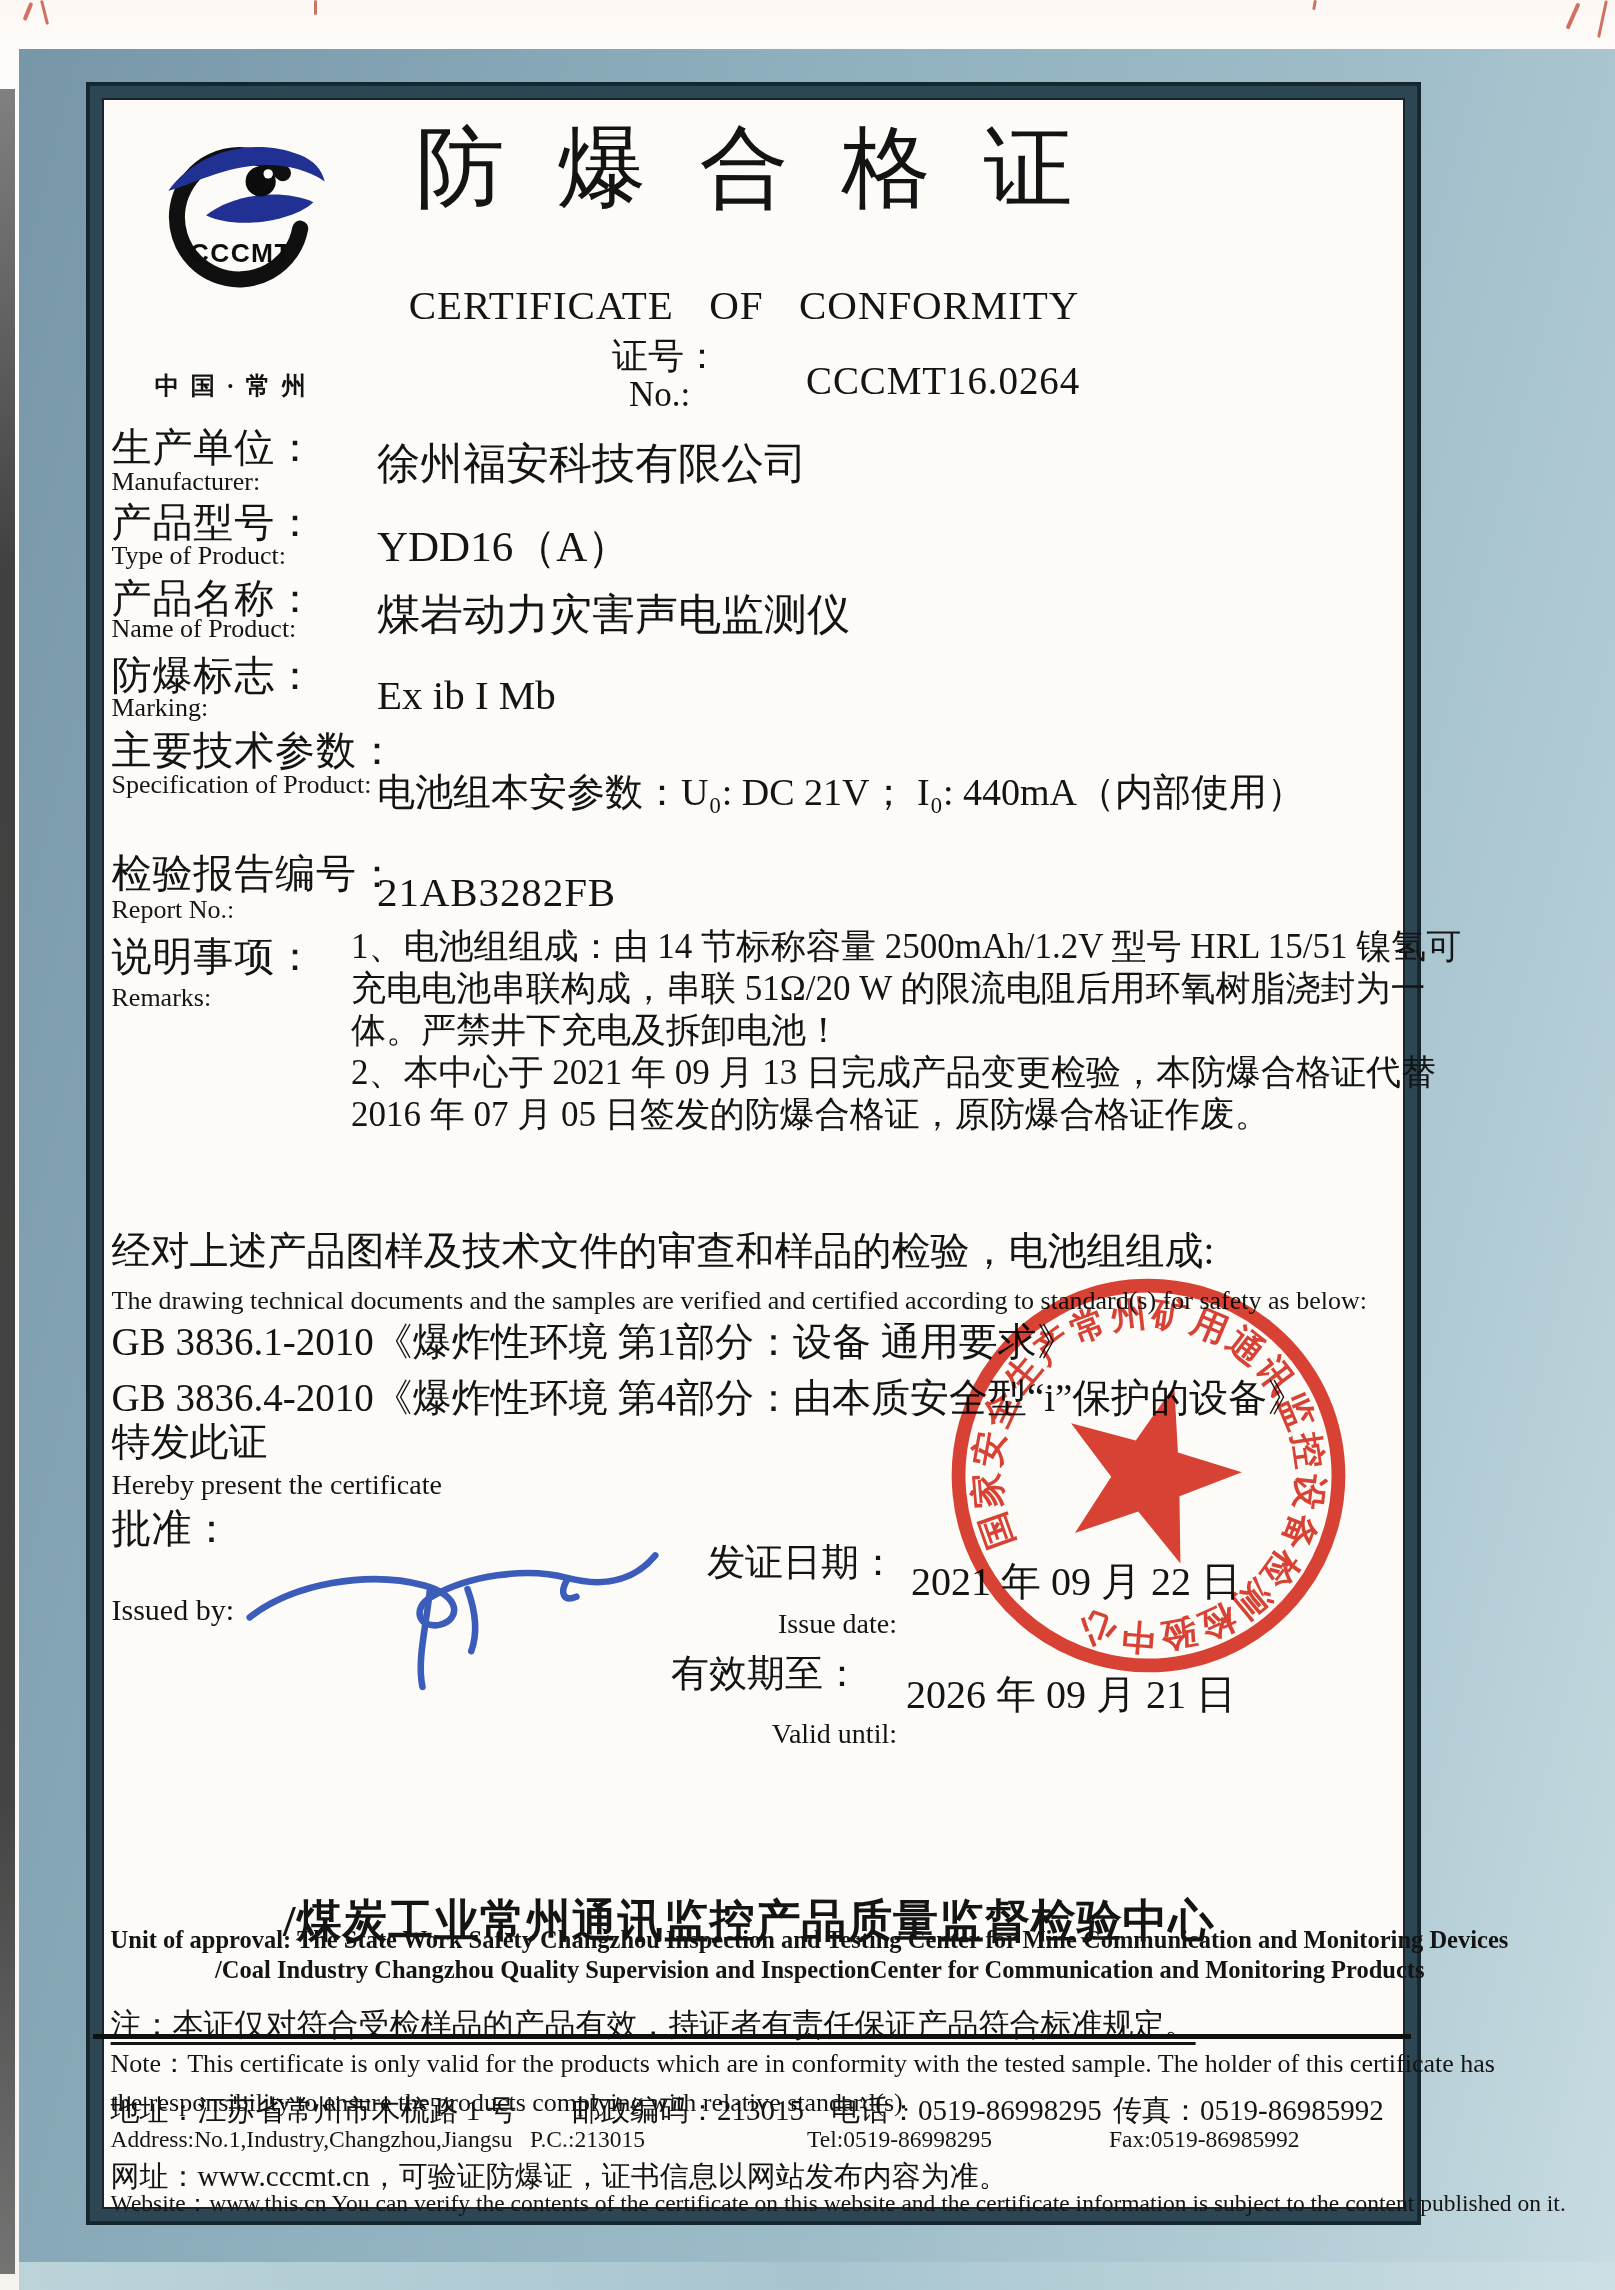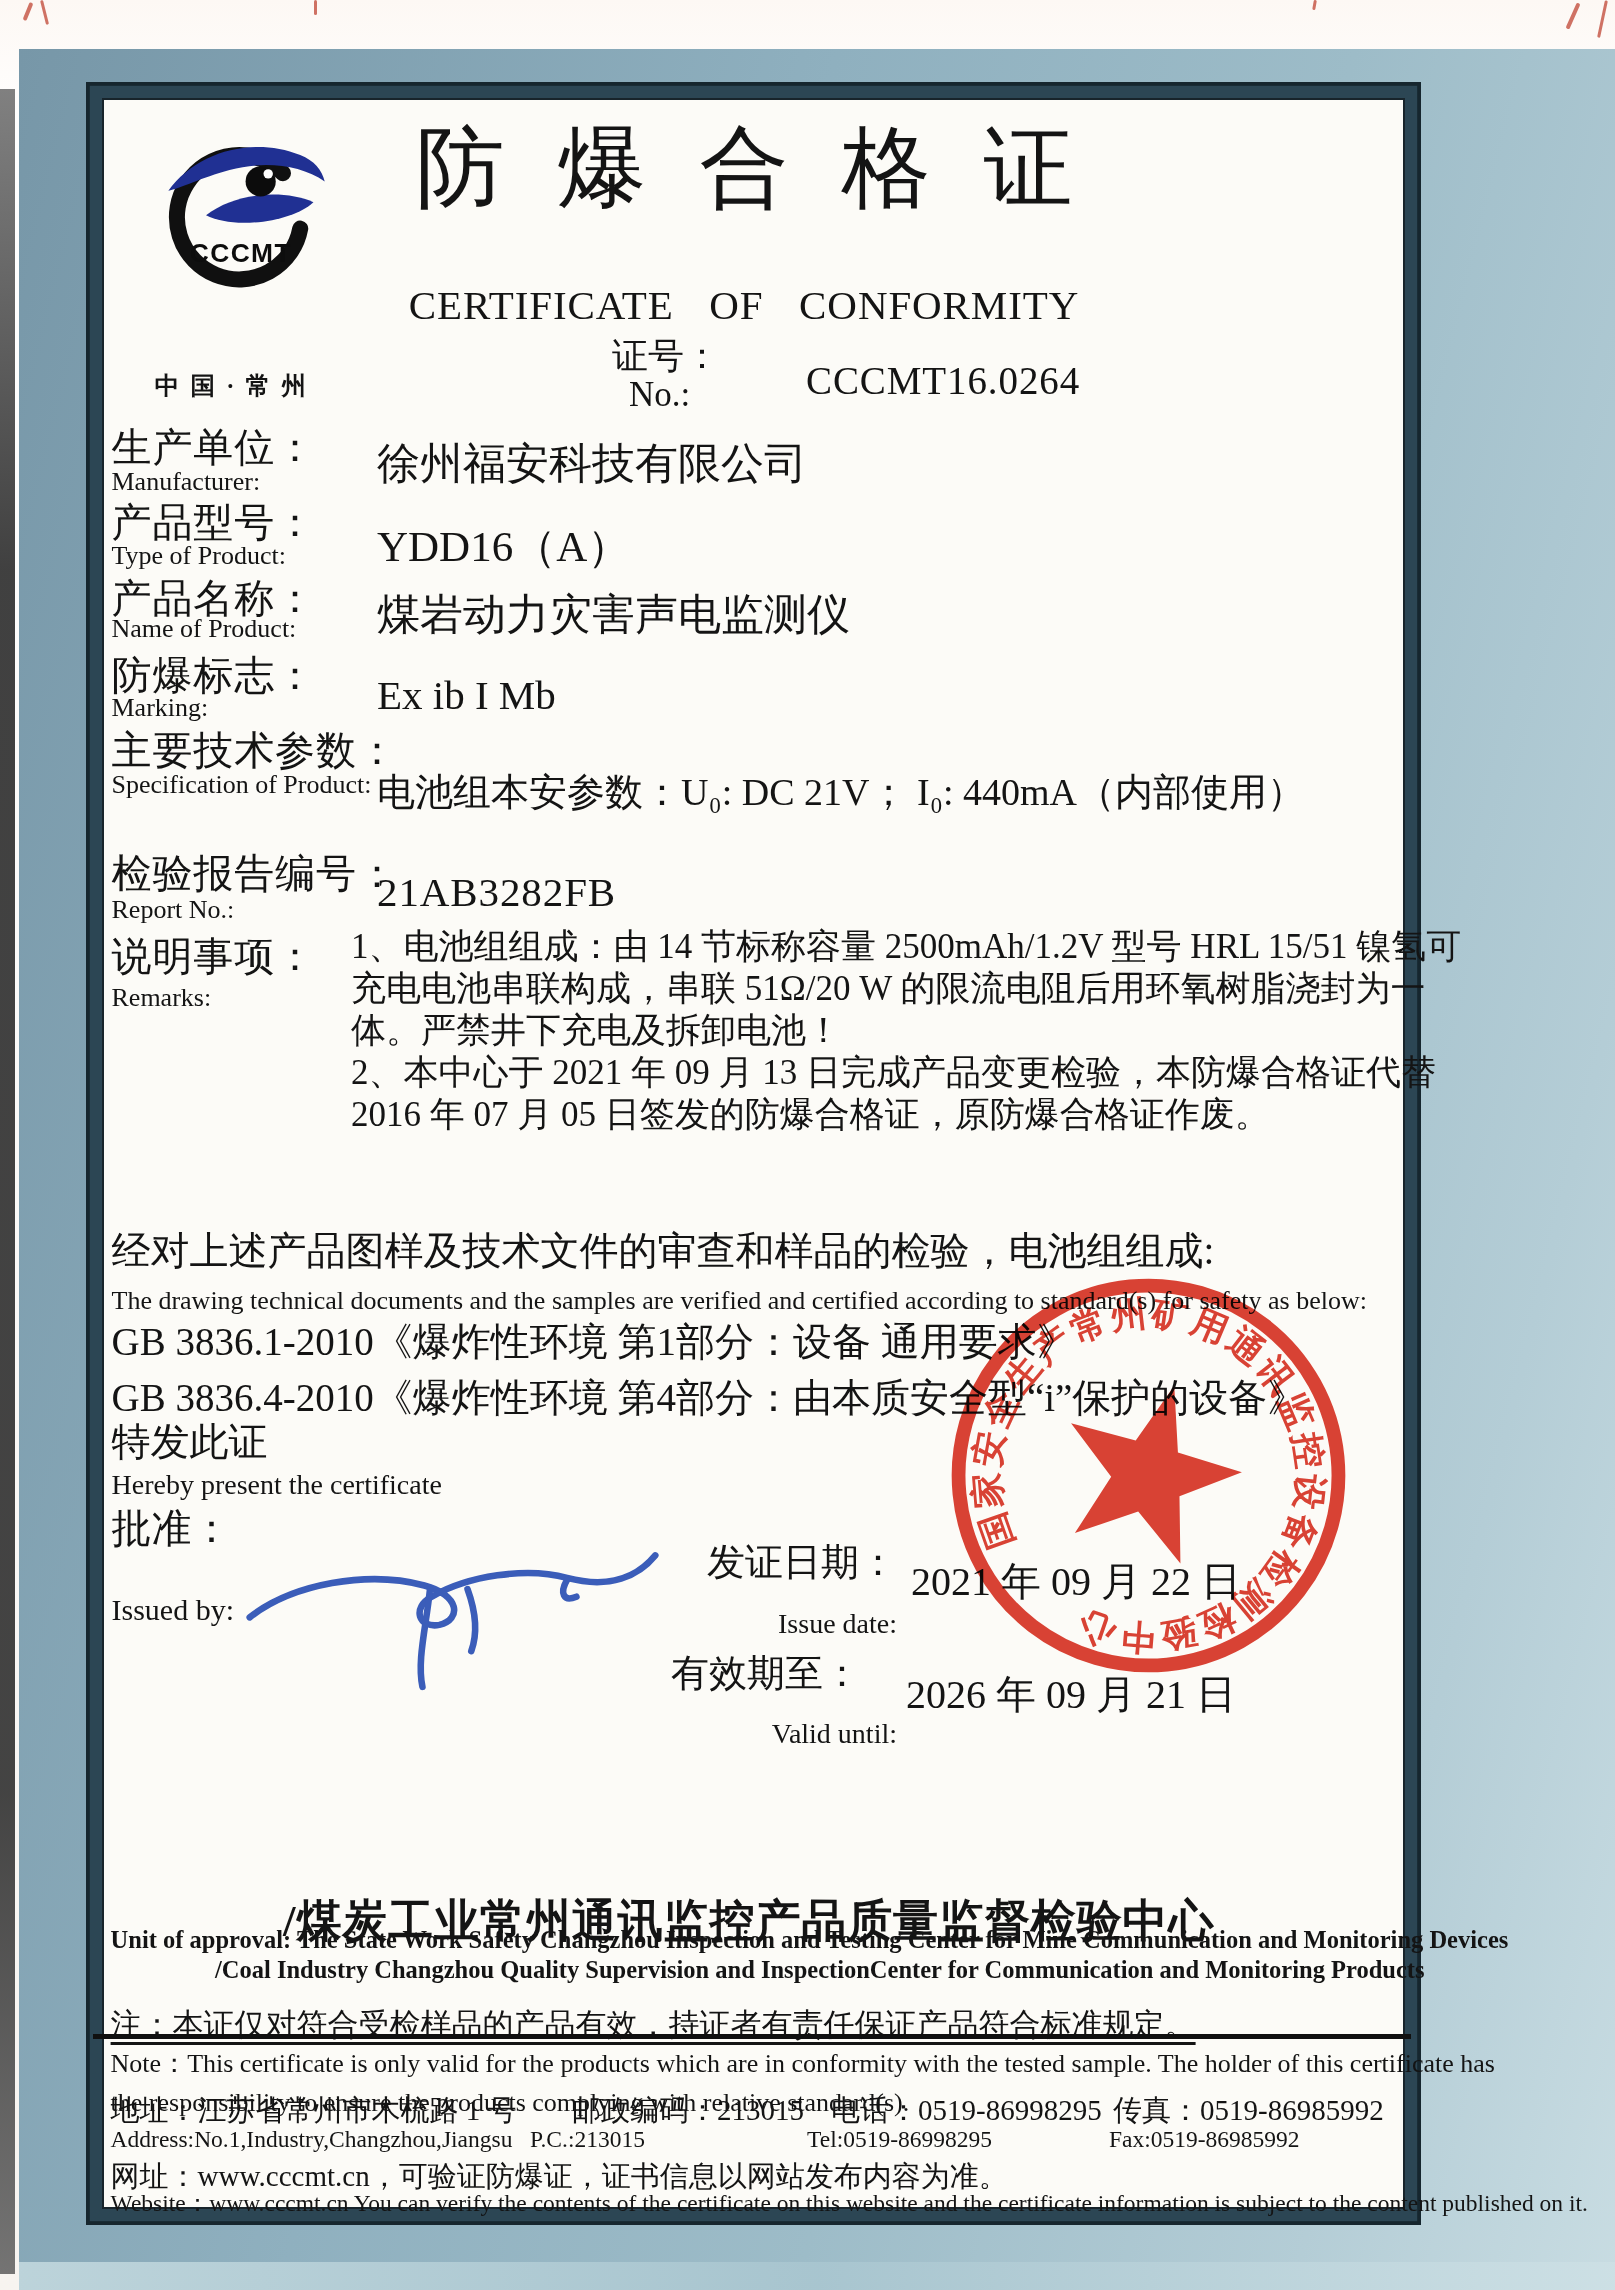--- a/index.html
+++ b/index.html
@@ -162,17 +162,17 @@
       <div class="abs" style="left:727px;top:1991px;font-size:29px;white-space:nowrap;">电话：0519-86998295</div>
       <div class="abs" style="left:1009px;top:1991px;font-size:29px;white-space:nowrap;">传真：0519-86985992</div>
     </div>
     <div>
       <div class="abs" style="left:6.6px;top:2026px;font-size:23.5px;white-space:nowrap;">Address:No.1,Industry,Changzhou,Jiangsu</div>
       <div class="abs" style="left:426px;top:2026px;font-size:23.5px;white-space:nowrap;">P.C.:213015</div>
       <div class="abs" style="left:703px;top:2026px;font-size:23.5px;white-space:nowrap;">Tel:0519-86998295</div>
       <div class="abs" style="left:1005px;top:2026px;font-size:23.5px;white-space:nowrap;">Fax:0519-86985992</div>
     </div>
     <div class="abs" style="left:6.6px;top:2057px;font-size:29px;white-space:nowrap;">网址：www.cccmt.cn，可验证防爆证，证书信息以网站发布内容为准。</div>
-    <div class="abs" style="left:6.6px;top:2087px;font-size:23.5px;white-space:nowrap;">Website：www.cccmt.cn  You can verify the contents of the certificate on this website and the certificate information is subject to the content published on it.</div>
+    <div class="abs" style="left:6.6px;top:2087px;font-size:23.5px;white-space:nowrap;">Website：www.this.cn  You can verify the contents of the certificate on this website and the certificate information is subject to the content published on it.</div>
 
   </div>
 </div>
 
 
 </body></html>

